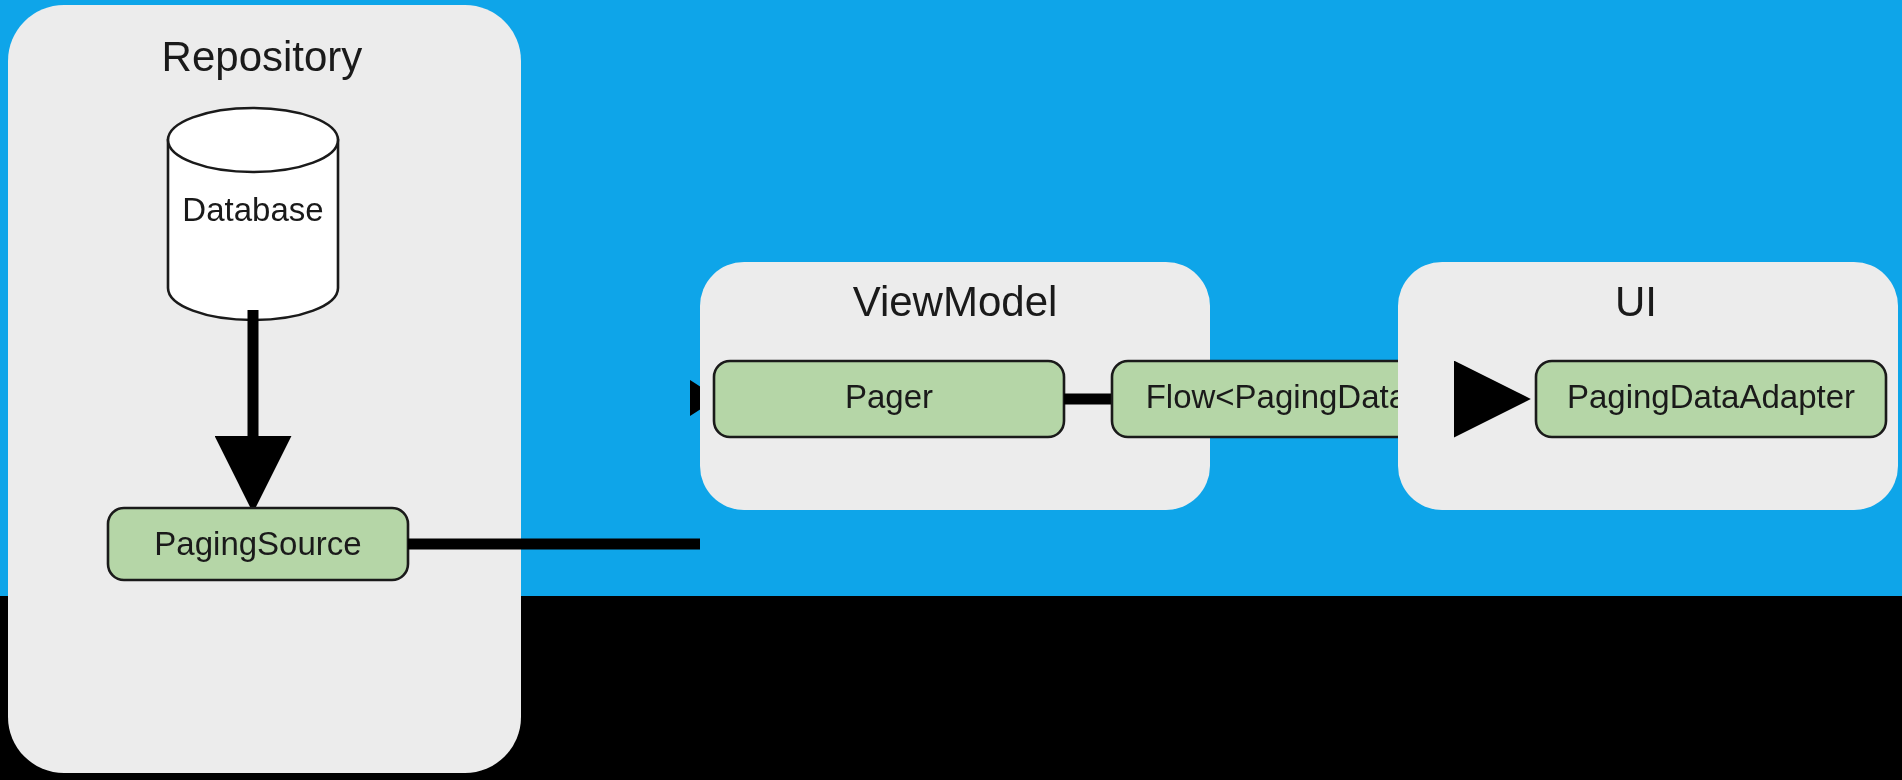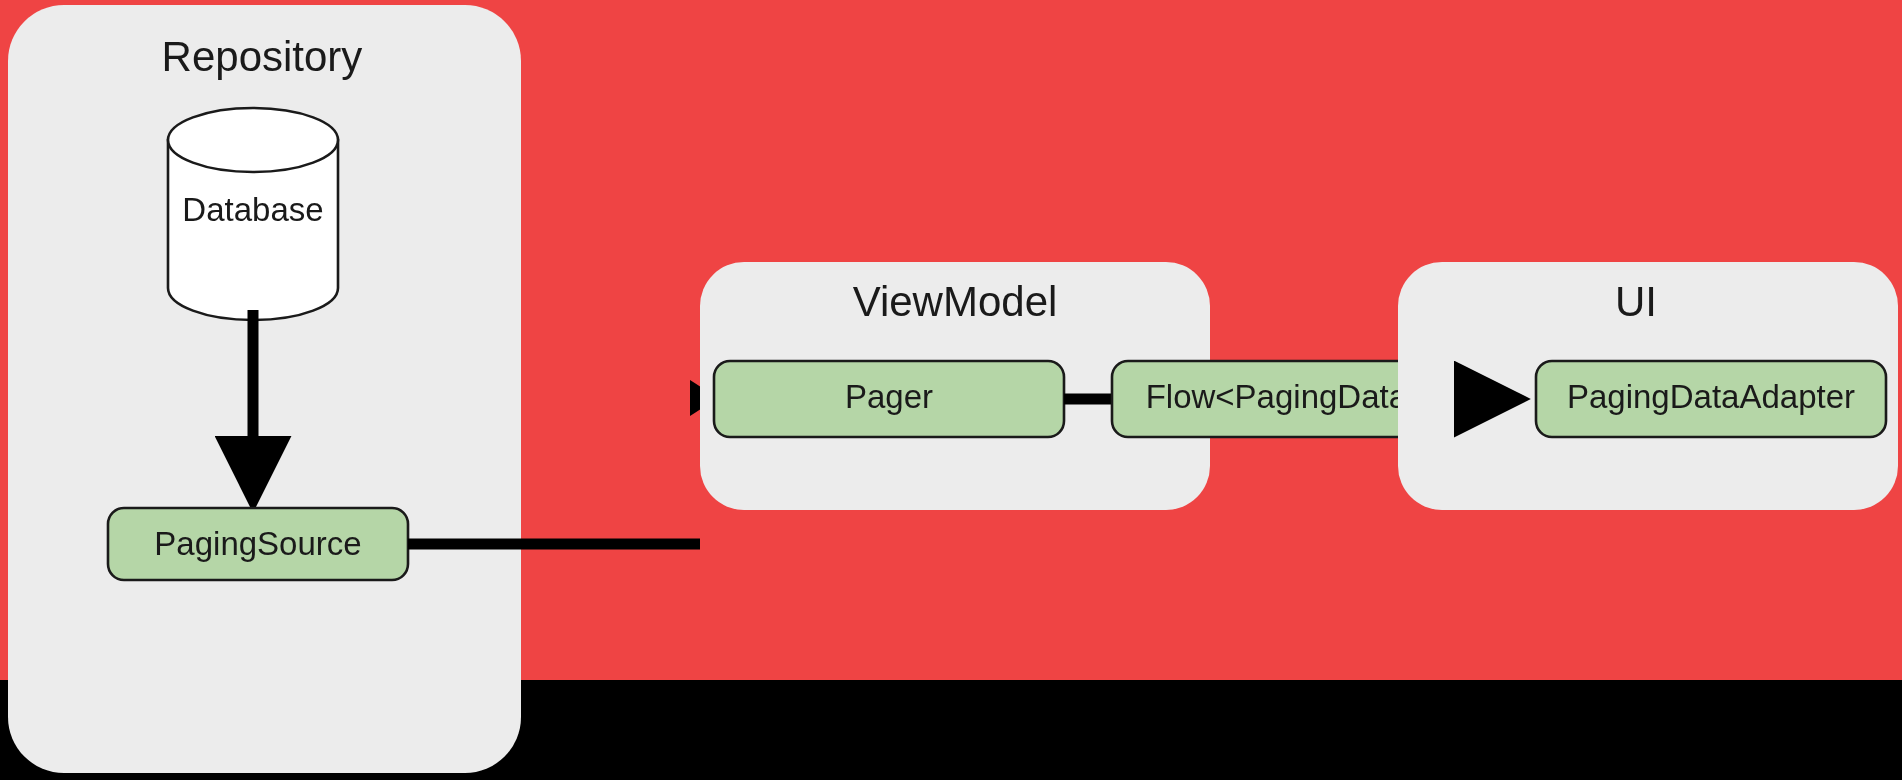--- a/index.html
+++ b/index.html
@@ -9,22 +9,22 @@
   }
   body {
     width: 1902px;
     height: 780px;
     overflow: hidden;
     font-family: "Liberation Sans", sans-serif;
   }
   #diagram-root {
     position: relative;
     width: 1902px;
-    height: 680px;
-    background: #ef4444;
+    height: 596px;
+    background: #0ea5e9;
   }
   .svg-layer {
     position: absolute;
     left: 0;
     top: 0;
     width: 1902px;
     height: 780px;
   }
   .container-title {
     font-family: "Liberation Sans", sans-serif;

